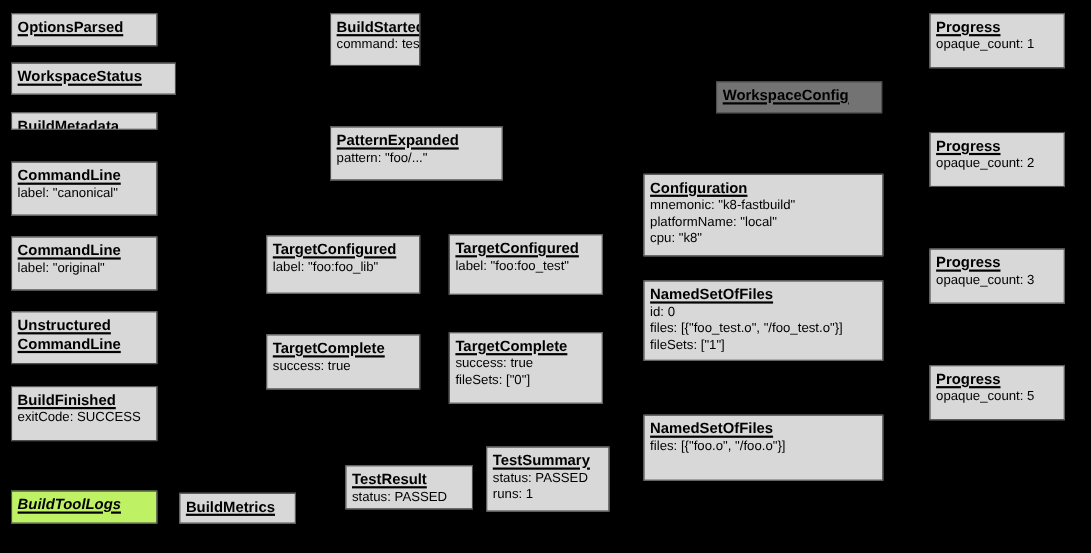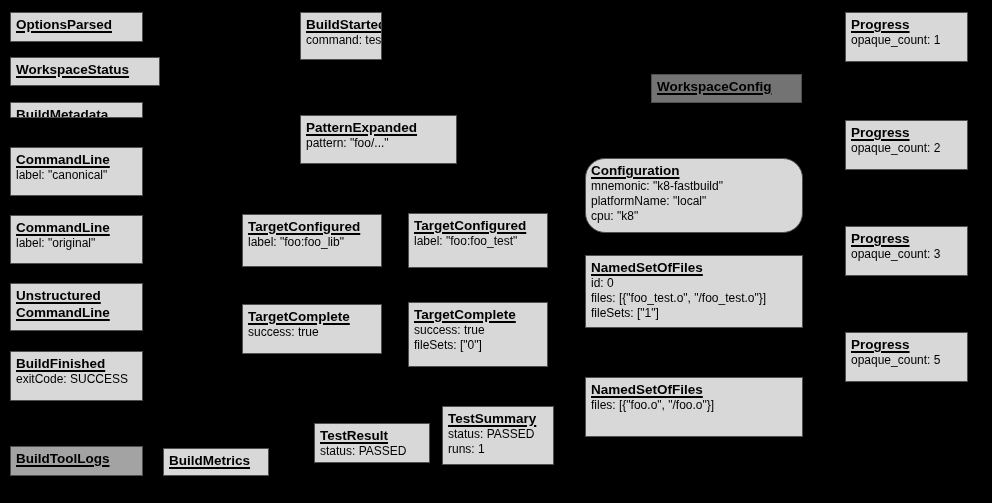--- a/index.html
+++ b/index.html
@@ -54,21 +54,21 @@
       <div class="node-detail">label: "original"</div>
     </div>
     <div class="node" style="left: 10px; top: 283px; width: 133px; height: 48px; background: rgb(216, 216, 216); border-color: rgb(79, 79, 79); color: rgb(0, 0, 0);">
       <div class="node-title">Unstructured</div>
       <div class="node-title">CommandLine</div>
     </div>
     <div class="node" style="left: 10px; top: 351px; width: 133px; height: 50px; background: rgb(216, 216, 216); border-color: rgb(79, 79, 79); color: rgb(0, 0, 0);">
       <div class="node-title">BuildFinished</div>
       <div class="node-detail">exitCode: SUCCESS</div>
     </div>
-    <div class="node" style="left: 10px; top: 446px; width: 133px; height: 30px; background: #a3a3a3; border-color: rgb(79, 79, 79); color: rgb(0, 0, 0);">
+    <div class="node" style="left: 10px; top: 446px; width: 133px; height: 30px; background: #bef264; border-color: rgb(79, 79, 79); color: rgb(0, 0, 0); font-style: italic;">
       <div class="node-title">BuildToolLogs</div>
     </div>
     <div class="node" style="left: 163px; top: 448px; width: 106px; height: 28px; background: rgb(216, 216, 216); border-color: rgb(79, 79, 79); color: rgb(0, 0, 0);">
       <div class="node-title">BuildMetrics</div>
     </div>
     <div class="node" style="left: 300px; top: 12px; width: 82px; height: 48px; background: rgb(216, 216, 216); border-color: rgb(79, 79, 79); color: rgb(0, 0, 0);">
       <div class="node-title">BuildStarted</div>
       <div class="node-detail">command: test</div>
     </div>
     <div class="node" style="left: 300px; top: 115px; width: 157px; height: 49px; background: rgb(216, 216, 216); border-color: rgb(79, 79, 79); color: rgb(0, 0, 0);">
@@ -97,21 +97,21 @@
       <div class="node-detail">status: PASSED</div>
     </div>
     <div class="node" style="left: 442px; top: 406px; width: 112px; height: 59px; background: rgb(216, 216, 216); border-color: rgb(79, 79, 79); color: rgb(0, 0, 0);">
       <div class="node-title">TestSummary</div>
       <div class="node-detail">status: PASSED</div>
       <div class="node-detail">runs: 1</div>
     </div>
     <div class="node" style="left: 651px; top: 74px; width: 151px; height: 29px; background: #737373; border-color: rgb(79, 79, 79); color: rgb(0, 0, 0);">
       <div class="node-title">WorkspaceConfig</div>
     </div>
-    <div class="node" style="left: 585px; top: 158px; width: 218px; height: 75px; background: rgb(216, 216, 216); border-color: rgb(79, 79, 79); color: rgb(0, 0, 0); border-radius: 20px;">
+    <div class="node" style="left: 585px; top: 158px; width: 218px; height: 75px; background: rgb(216, 216, 216); border-color: rgb(79, 79, 79); color: rgb(0, 0, 0);">
       <div class="node-title">Configuration</div>
       <div class="node-detail">mnemonic: "k8-fastbuild"</div>
       <div class="node-detail">platformName: "local"</div>
       <div class="node-detail">cpu: "k8"</div>
     </div>
     <div class="node" style="left: 585px; top: 255px; width: 218px; height: 73px; background: rgb(216, 216, 216); border-color: rgb(79, 79, 79); color: rgb(0, 0, 0);">
       <div class="node-title">NamedSetOfFiles</div>
       <div class="node-detail">id: 0</div>
       <div class="node-detail">files: [{"foo_test.o", "/foo_test.o"}]</div>
       <div class="node-detail">fileSets: ["1"]</div>

